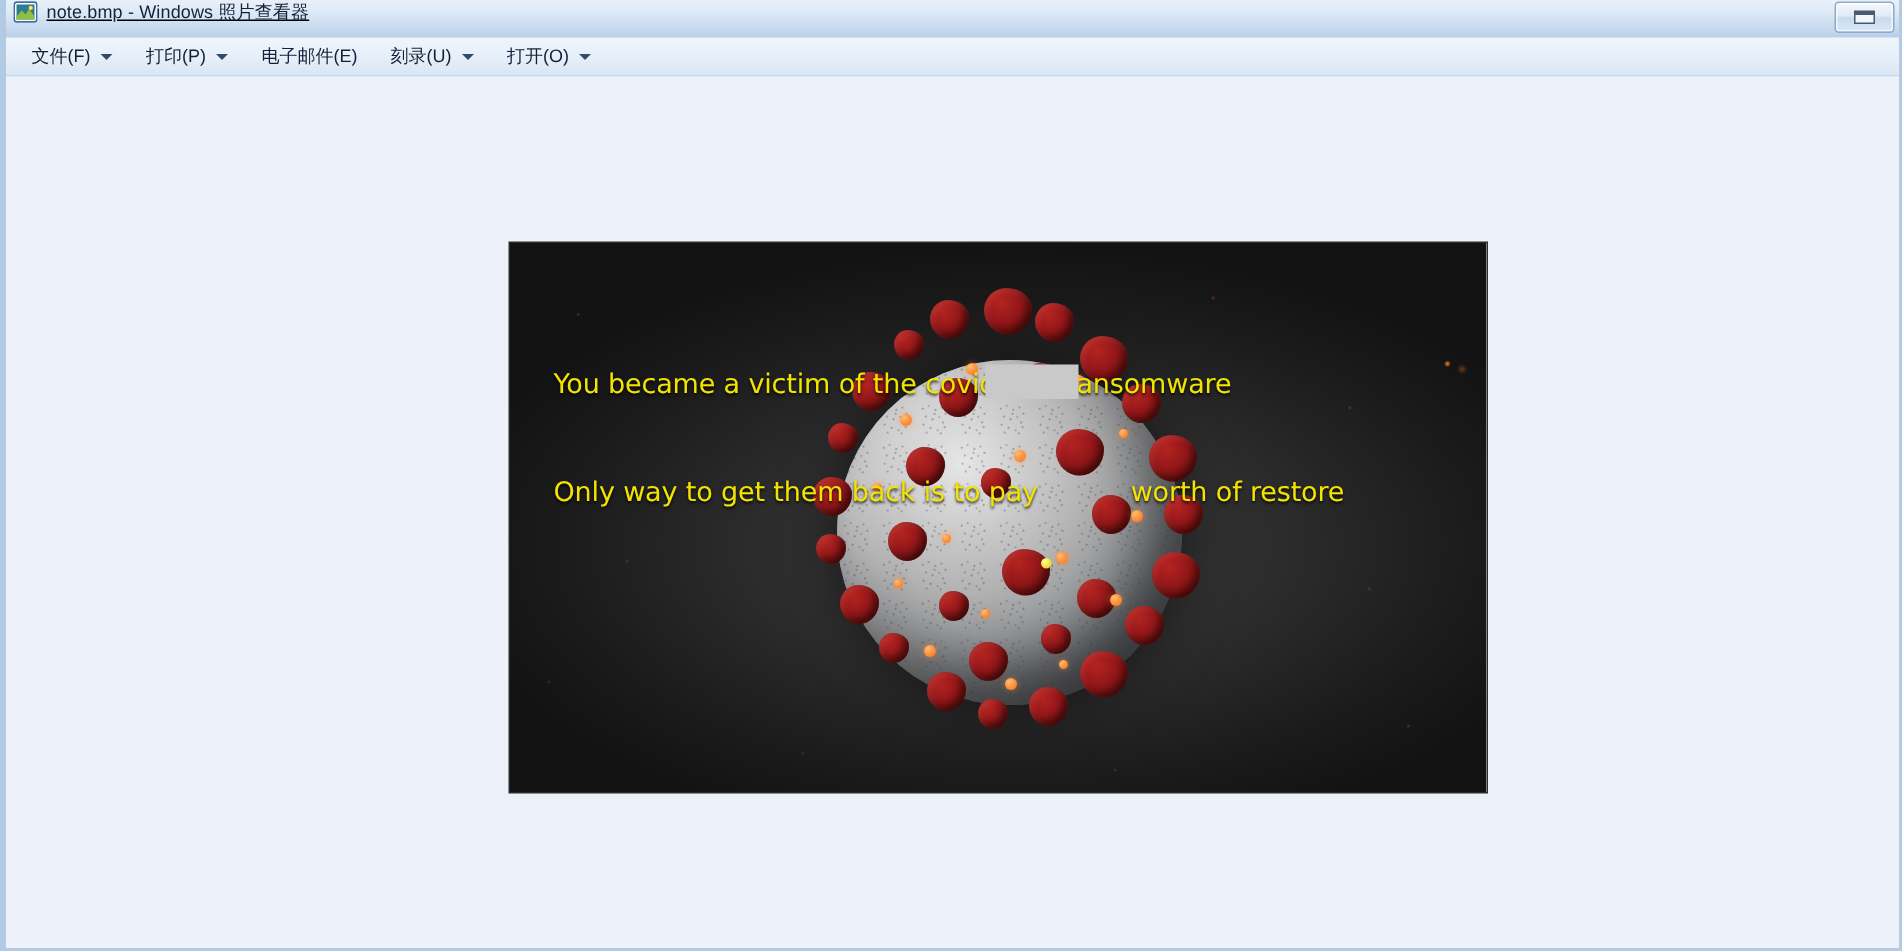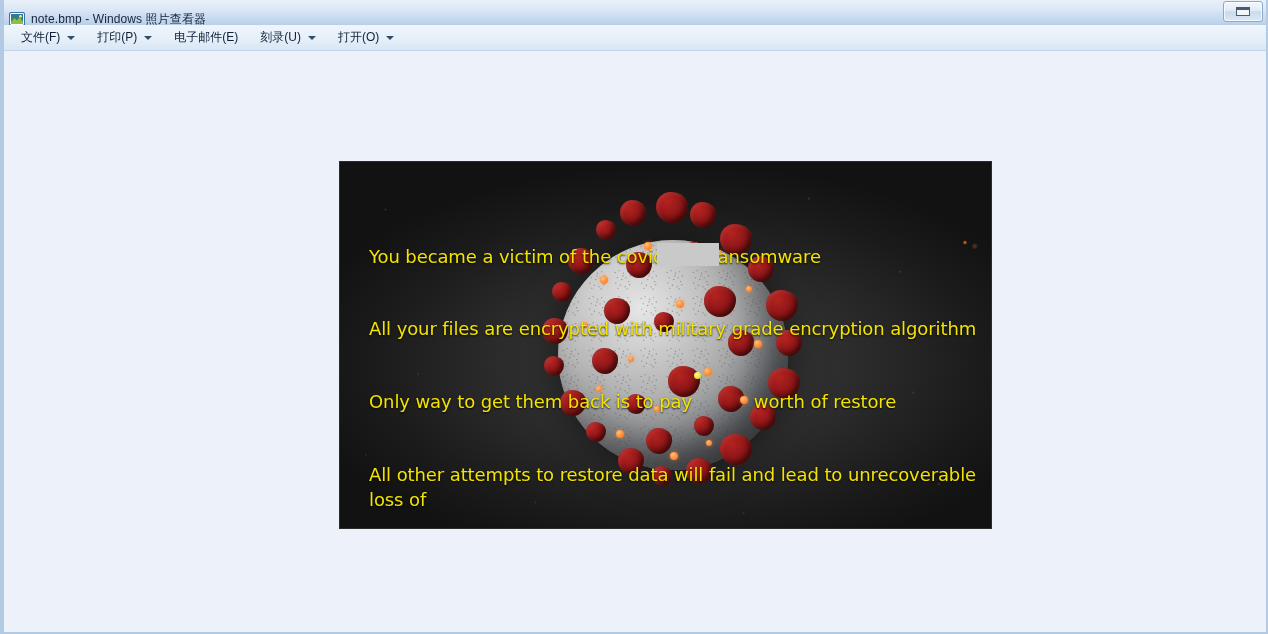--- a/index.html
+++ b/index.html
@@ -36,22 +36,22 @@
     height: 39px;
     background: linear-gradient(to bottom,
         #e9f0f9 0%,
         #dde9f6 22%,
         #c6d9ee 50%,
         #b0c7e2 78%,
         #a6bdd9 100%);
     border-bottom: 1px solid #9db6d4;
     box-sizing: border-box;
     display: flex;
-    align-items: center;
     user-select: none;
+    text-decoration: underline;
   }
   #title-icon {
     width: 16px; height: 16px;
     margin-left: 5px;
     margin-right: 6px;
     flex: 0 0 auto;
     position: relative;
   }
   #title-text {
     font-size: 12px;
@@ -359,23 +359,21 @@
         <div class="odot" style="left:232px; top:206px;"></div>
         <div class="odot sm" style="left:146px; top:216px;"></div>
         <div class="odot" style="left:108px; top:240px;"></div>
         <div class="odot sm" style="left:198px; top:250px;"></div>
         <div class="odot" style="left:162px; top:262px;"></div>
         <div class="ydot" style="left:186px; top:182px;"></div>
       </div>
 
       <div id="ransom-text">
         <span class="ln">You became a victim of the covid-666 ransomware</span>
-        <span class="ln">All your files are encrypted with military grade encryption algorithm</span>
         <span class="ln">Only way to get them back is to pay           worth of restore</span>
-        <span class="ln">All other attempts to restore data will fail and lead to unrecoverable loss of</span>
         
         
         
       </div>
 
       <div id="redaction-box"></div>
     </div>
 
   </div>
 </div>

